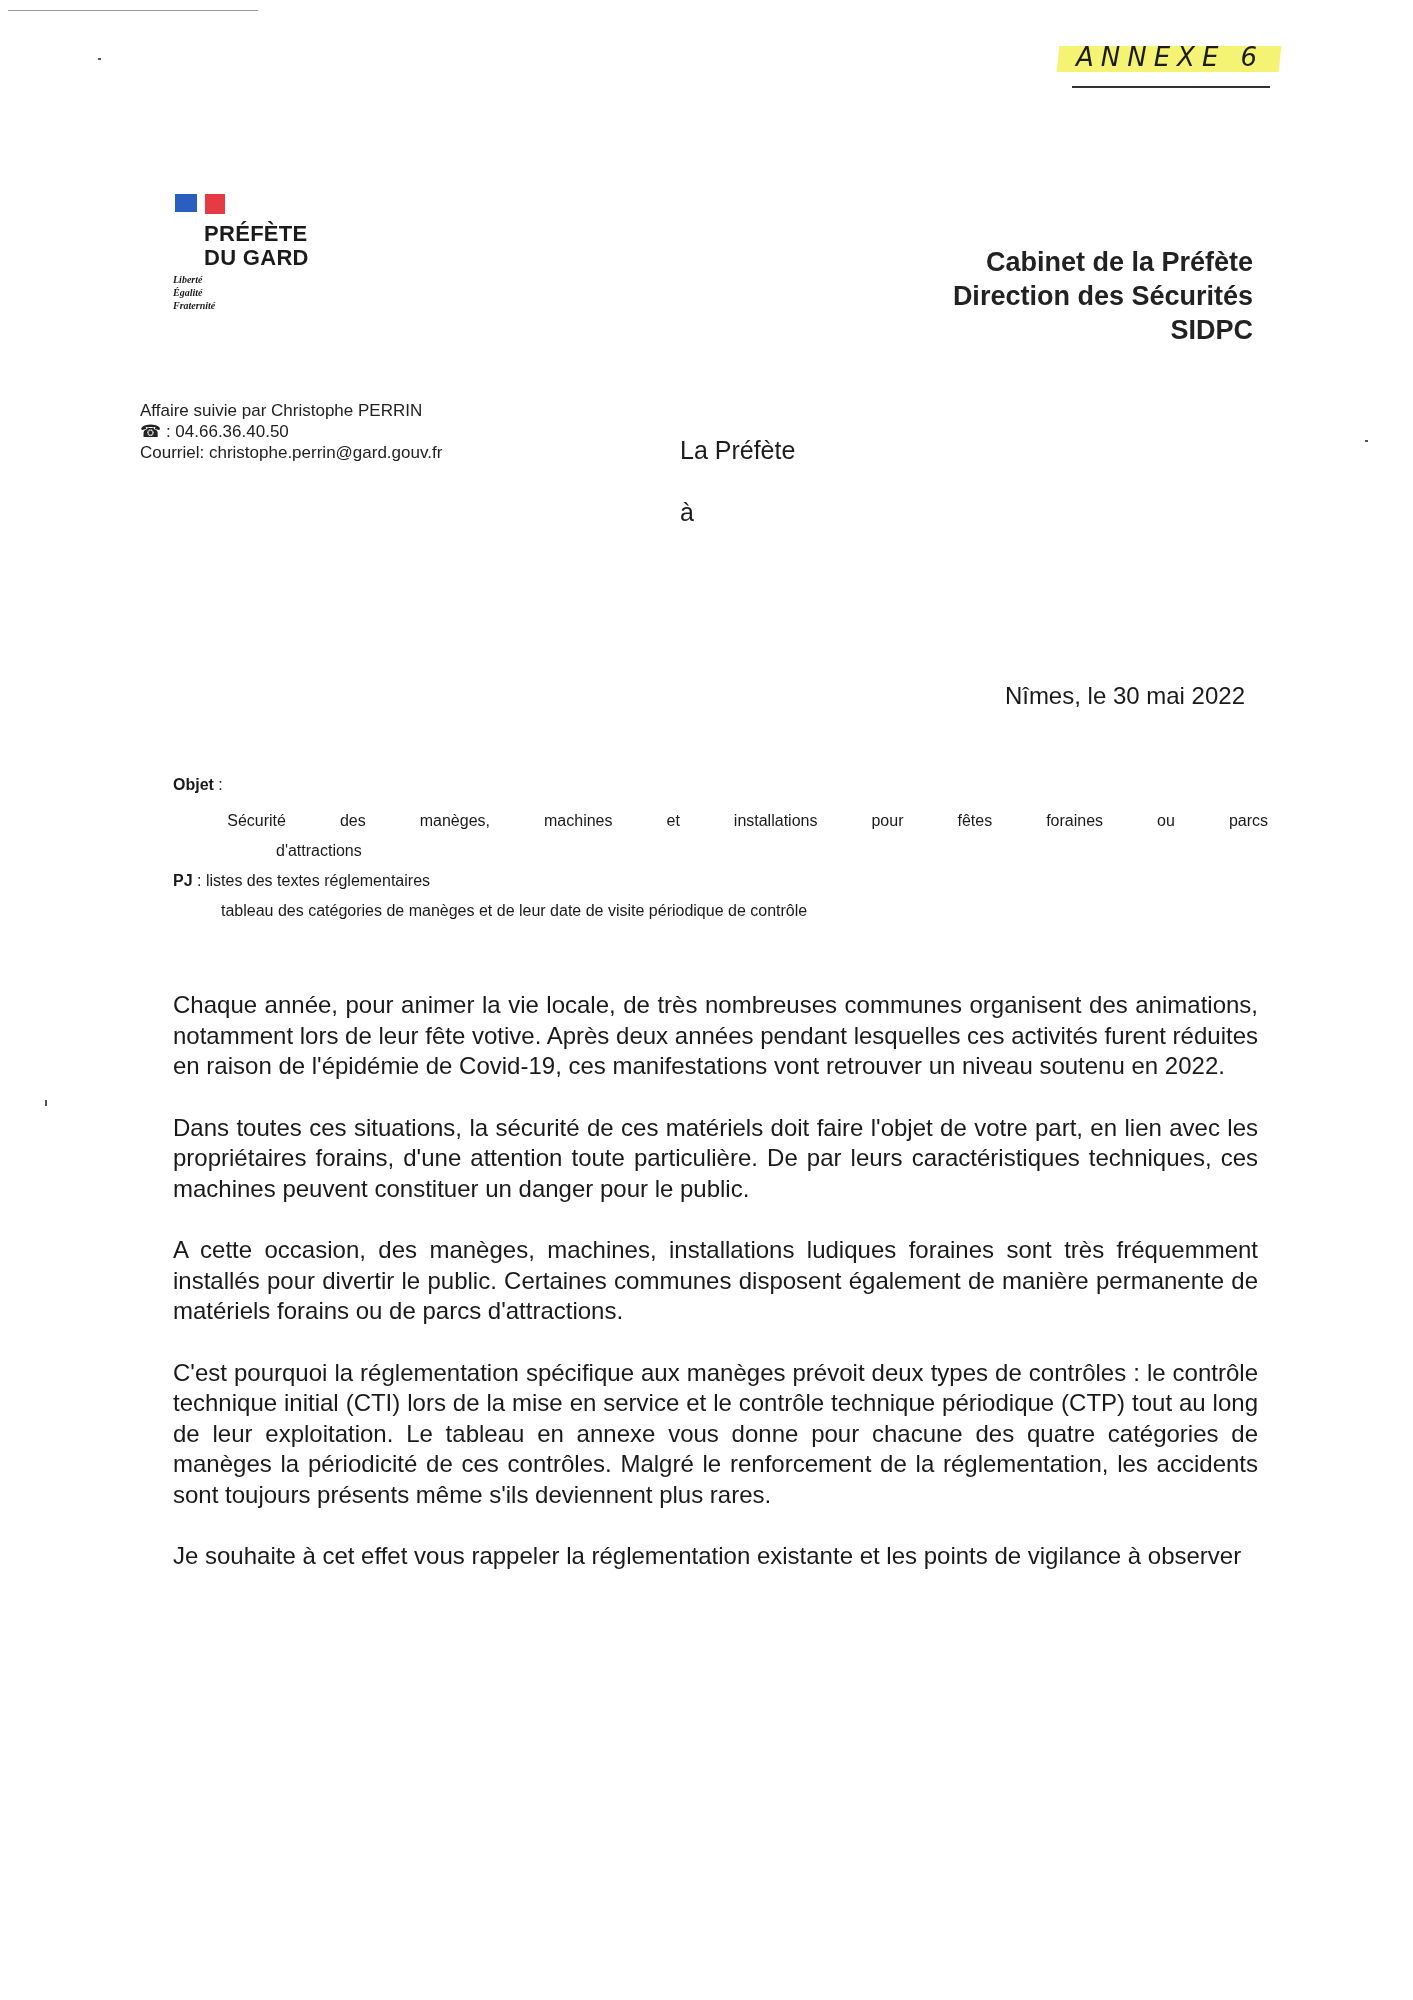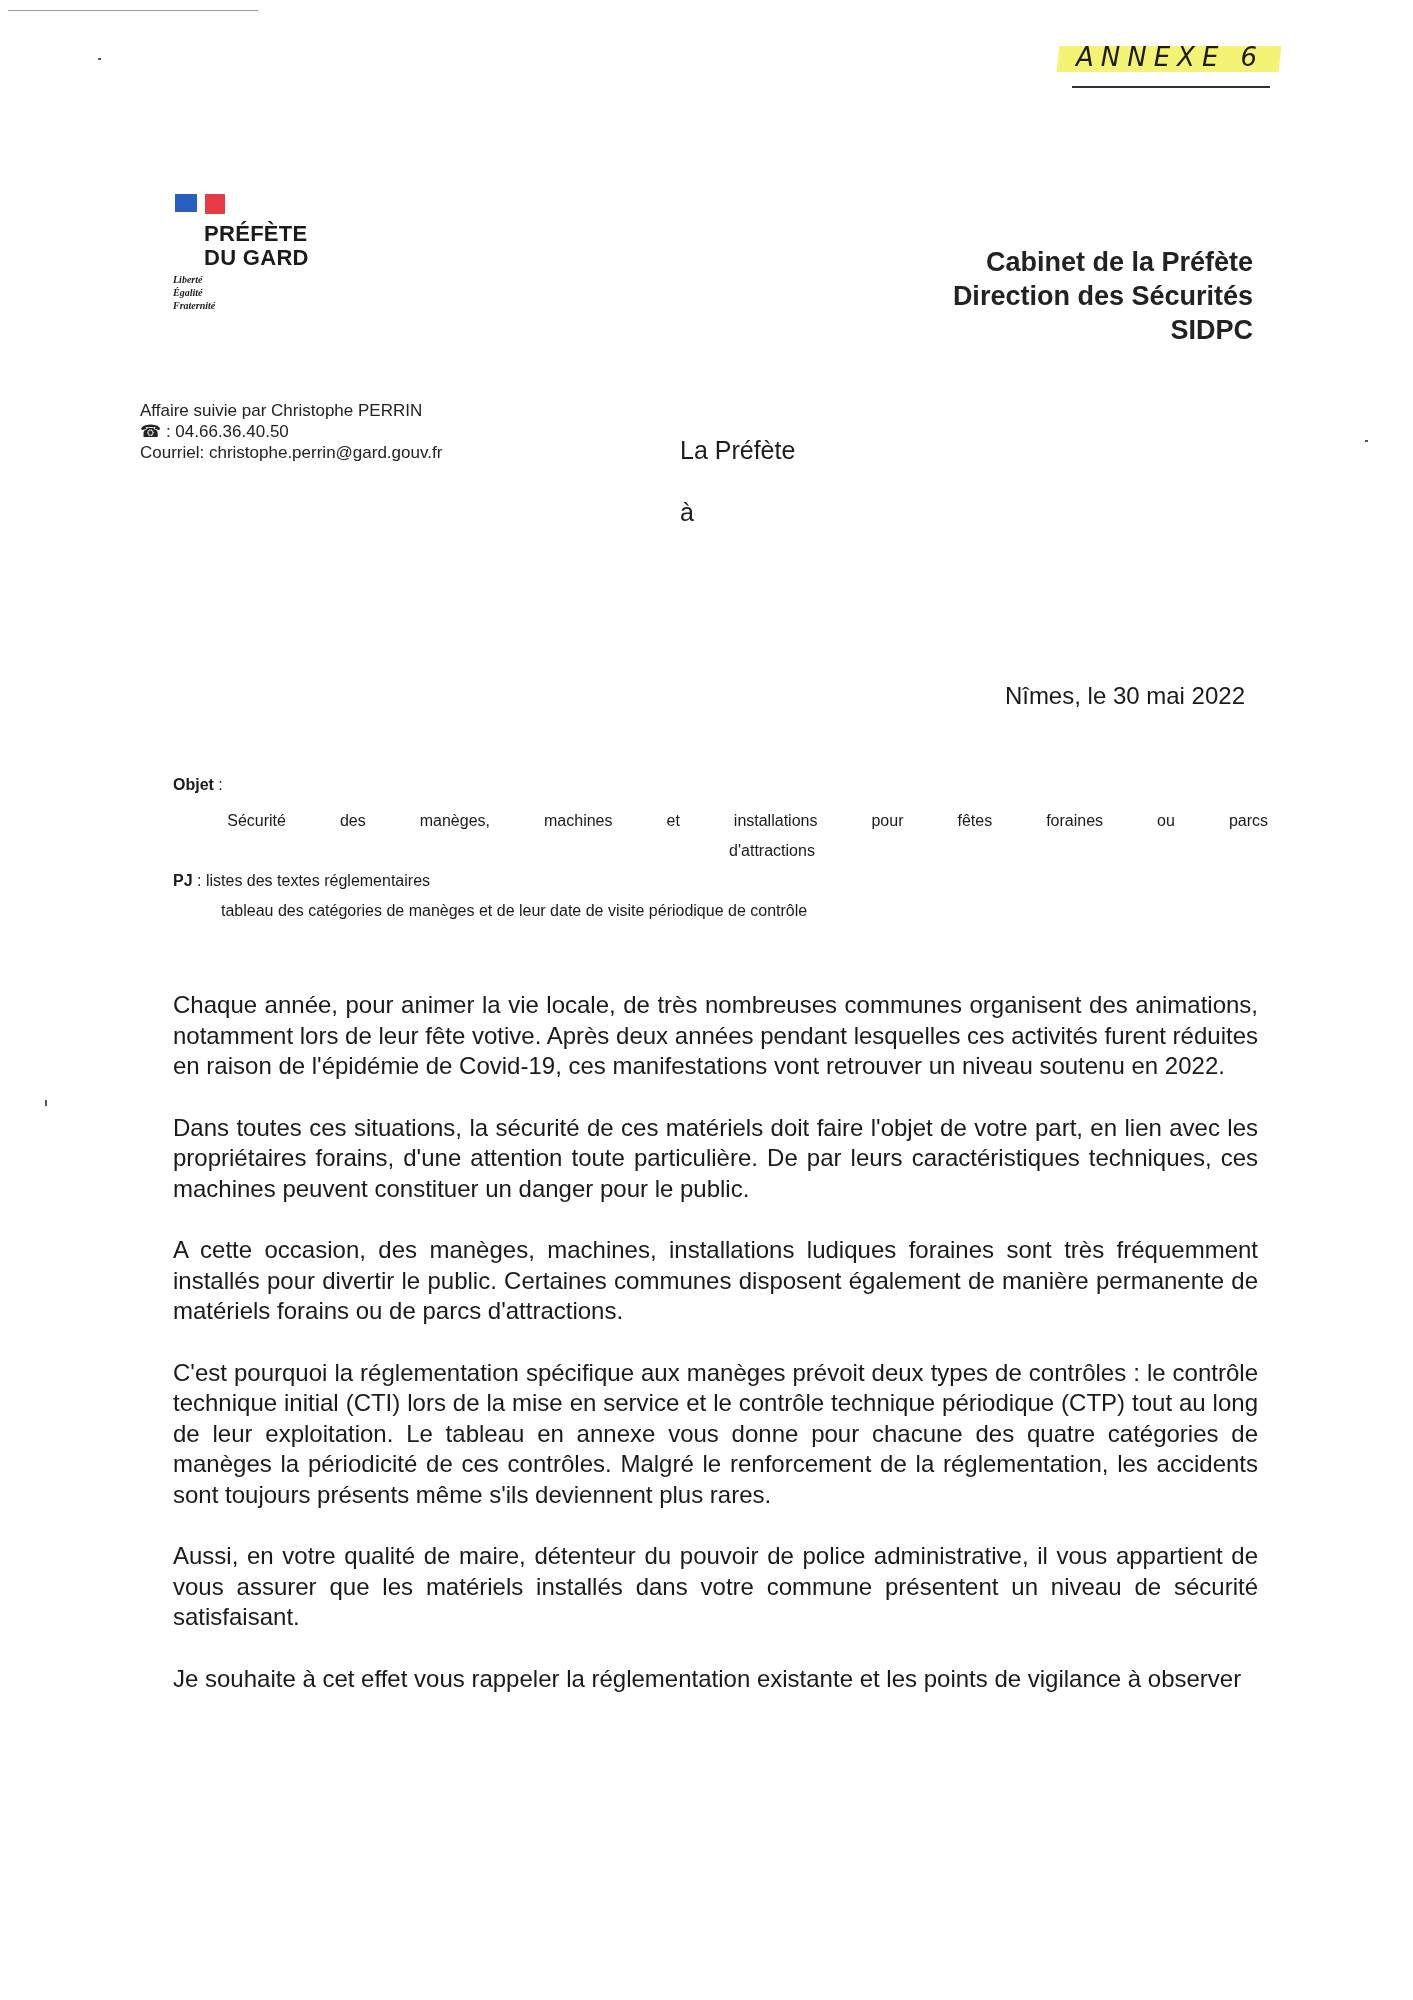--- a/index.html
+++ b/index.html
@@ -34,21 +34,21 @@
   .recipient { position: absolute; left: 680px; top: 435px; font-size: 25px; color: #1d1d1d; line-height: 30px; }
   .recipient .a { margin-top: 32px; }
   .recipient .to { margin-top: 32px; }
 
   .date { position: absolute; right: 168px; top: 682px; font-size: 24px; }
 
   .objet { position: absolute; left: 173px; top: 770px; width: 1095px; font-size: 16px; line-height: 30px; }
   .objet .row { display: flex; }
   .objet .lbl { font-weight: bold; white-space: pre; }
   .objet .just { text-align: justify; text-align-last: justify; flex: 1; margin-top: 36px; }
-  .objet .indent1 { padding-left: 103px; text-align: center; }
+  .objet .indent1 { padding-left: 103px; }
   .objet .indent2 { padding-left: 48px; }
 
   .body { position: absolute; left: 173px; top: 990px; width: 1085px; font-size: 24px; line-height: 30.5px; text-align: justify; }
   .body p { margin: 0 0 31px 0; }
 </style>
 </head>
 <body>
 
 <div class="scanline"></div>
 <div class="speck" style="left:98px;top:58px;"></div>
@@ -111,15 +111,14 @@
     <span>listes des textes réglementaires</span>
   </div>
   <div class="indent2">tableau des catégories de manèges et de leur date de visite périodique de contrôle</div>
 </div>
 
 <div class="body">
   <p>Chaque année, pour animer la vie locale, de très nombreuses communes organisent des animations, notamment lors de leur fête votive. Après deux années pendant lesquelles ces activités furent réduites en raison de l'épidémie de Covid-19, ces manifestations vont retrouver un niveau soutenu en 2022.</p>
   <p>Dans toutes ces situations, la sécurité de ces matériels doit faire l'objet de votre part, en lien avec les propriétaires forains, d'une attention toute particulière. De par leurs caractéristiques techniques, ces machines peuvent constituer un danger pour le public.</p>
   <p>A cette occasion, des manèges, machines, installations ludiques foraines sont très fréquemment installés pour divertir le public. Certaines communes disposent également de manière permanente de matériels forains ou de parcs d'attractions.</p>
   <p>C'est pourquoi la réglementation spécifique aux manèges prévoit deux types de contrôles : le contrôle technique initial (CTI) lors de la mise en service et le contrôle technique périodique (CTP) tout au long de leur exploitation. Le tableau en annexe vous donne pour chacune des quatre catégories de manèges la périodicité de ces contrôles. Malgré le renforcement de la réglementation, les accidents sont toujours présents même s'ils deviennent plus rares.</p>
-  <p>Aussi, en votre qualité de maire, détenteur du pouvoir de police administrative, il vous appartient de vous assurer que les matériels installés dans votre commune présentent un niveau de sécurité satisfaisant.</p>
   <p>Je souhaite à cet effet vous rappeler la réglementation existante et les points de vigilance à observer</p>
 </div>
 
 </body></html>

